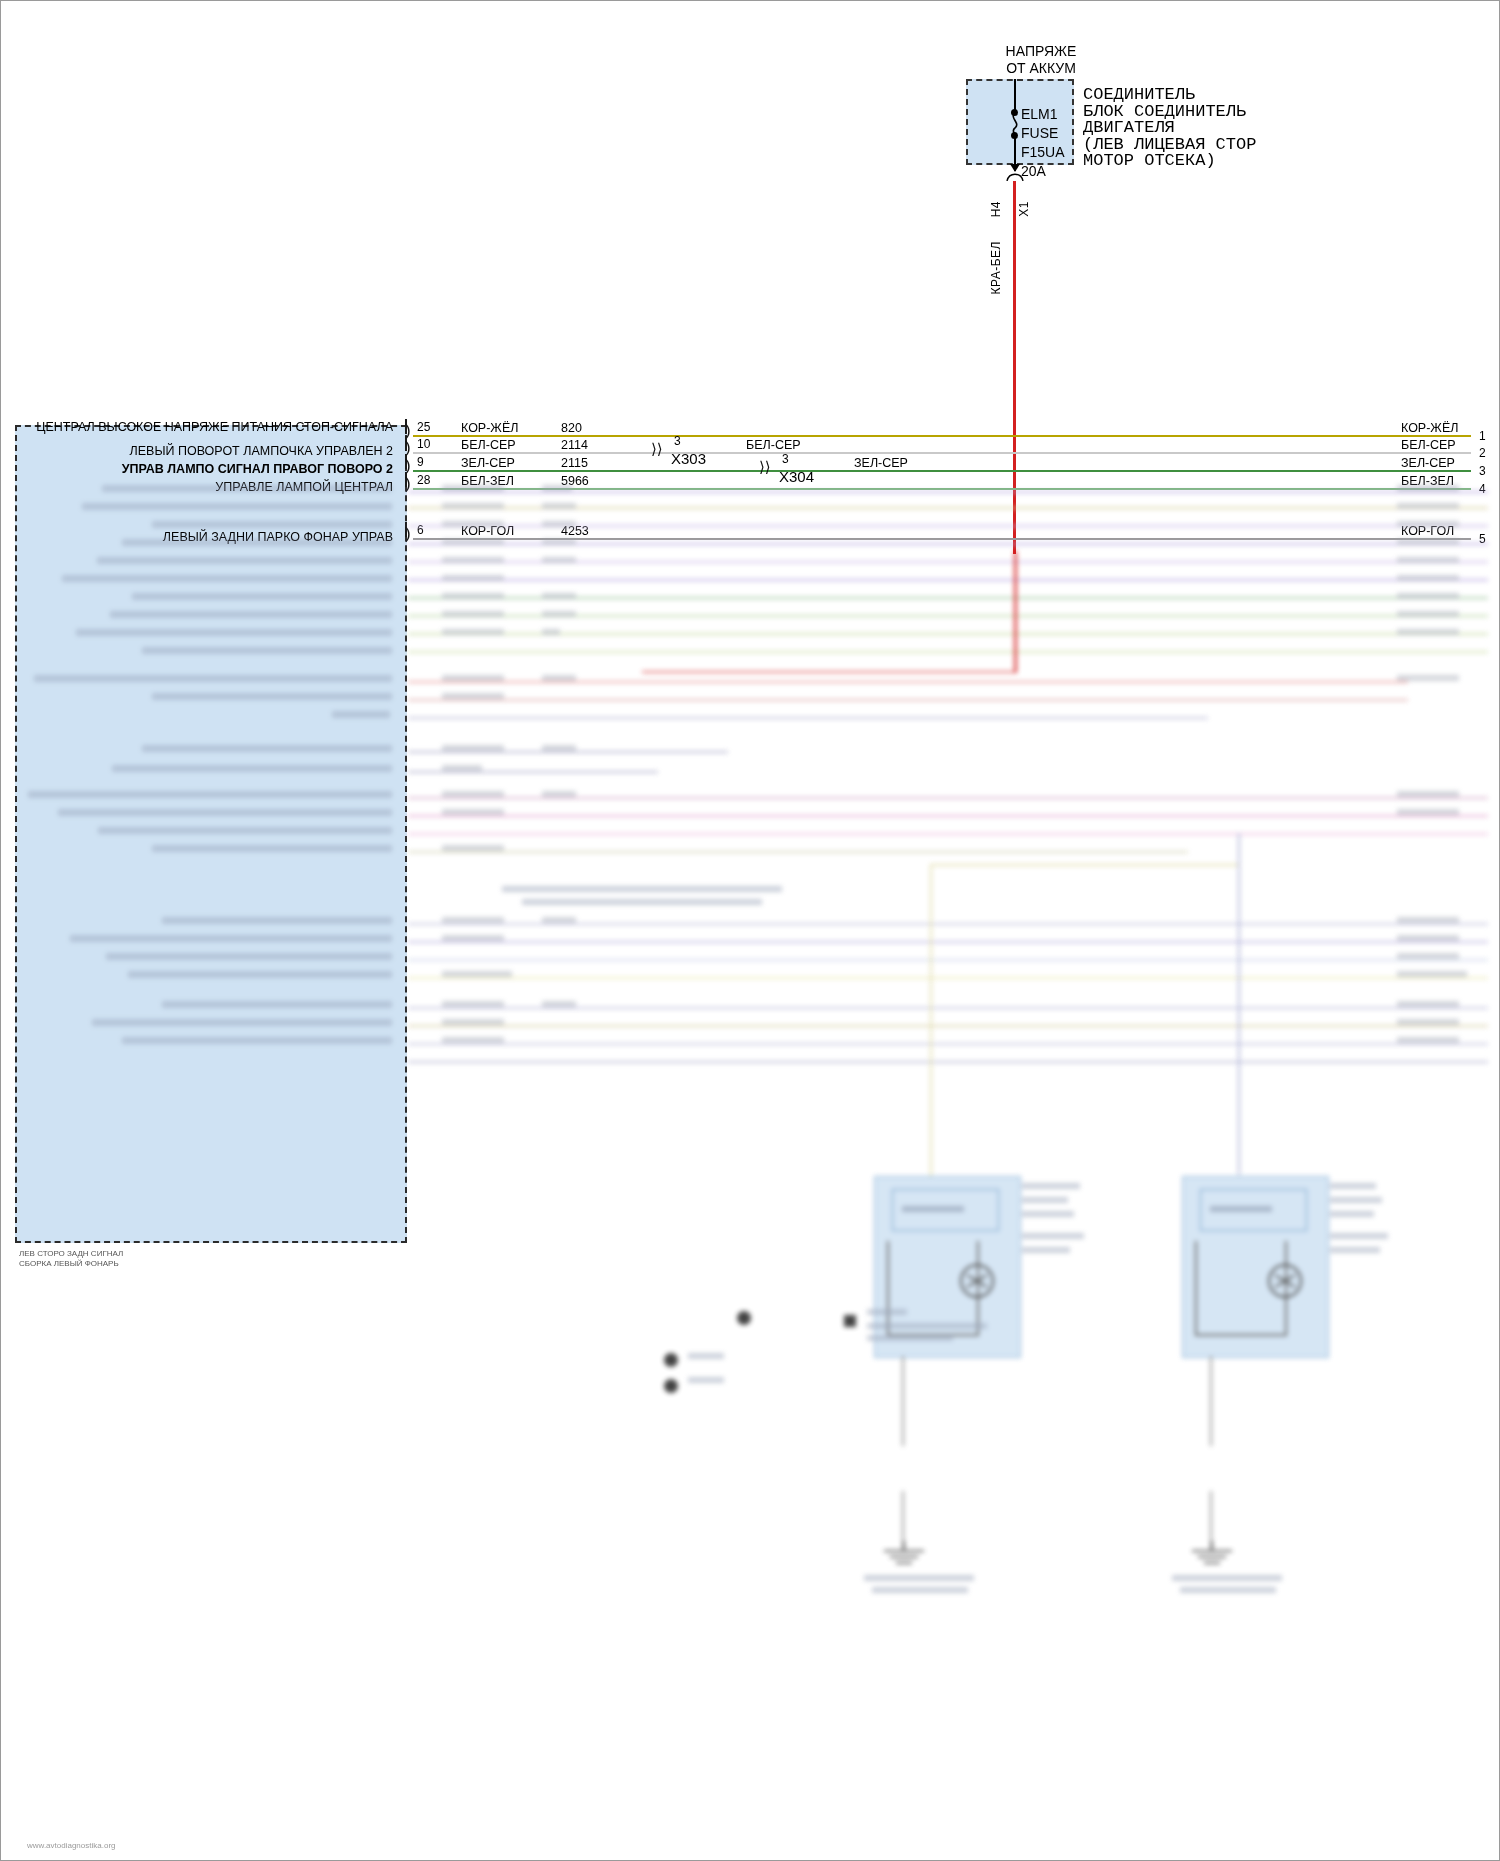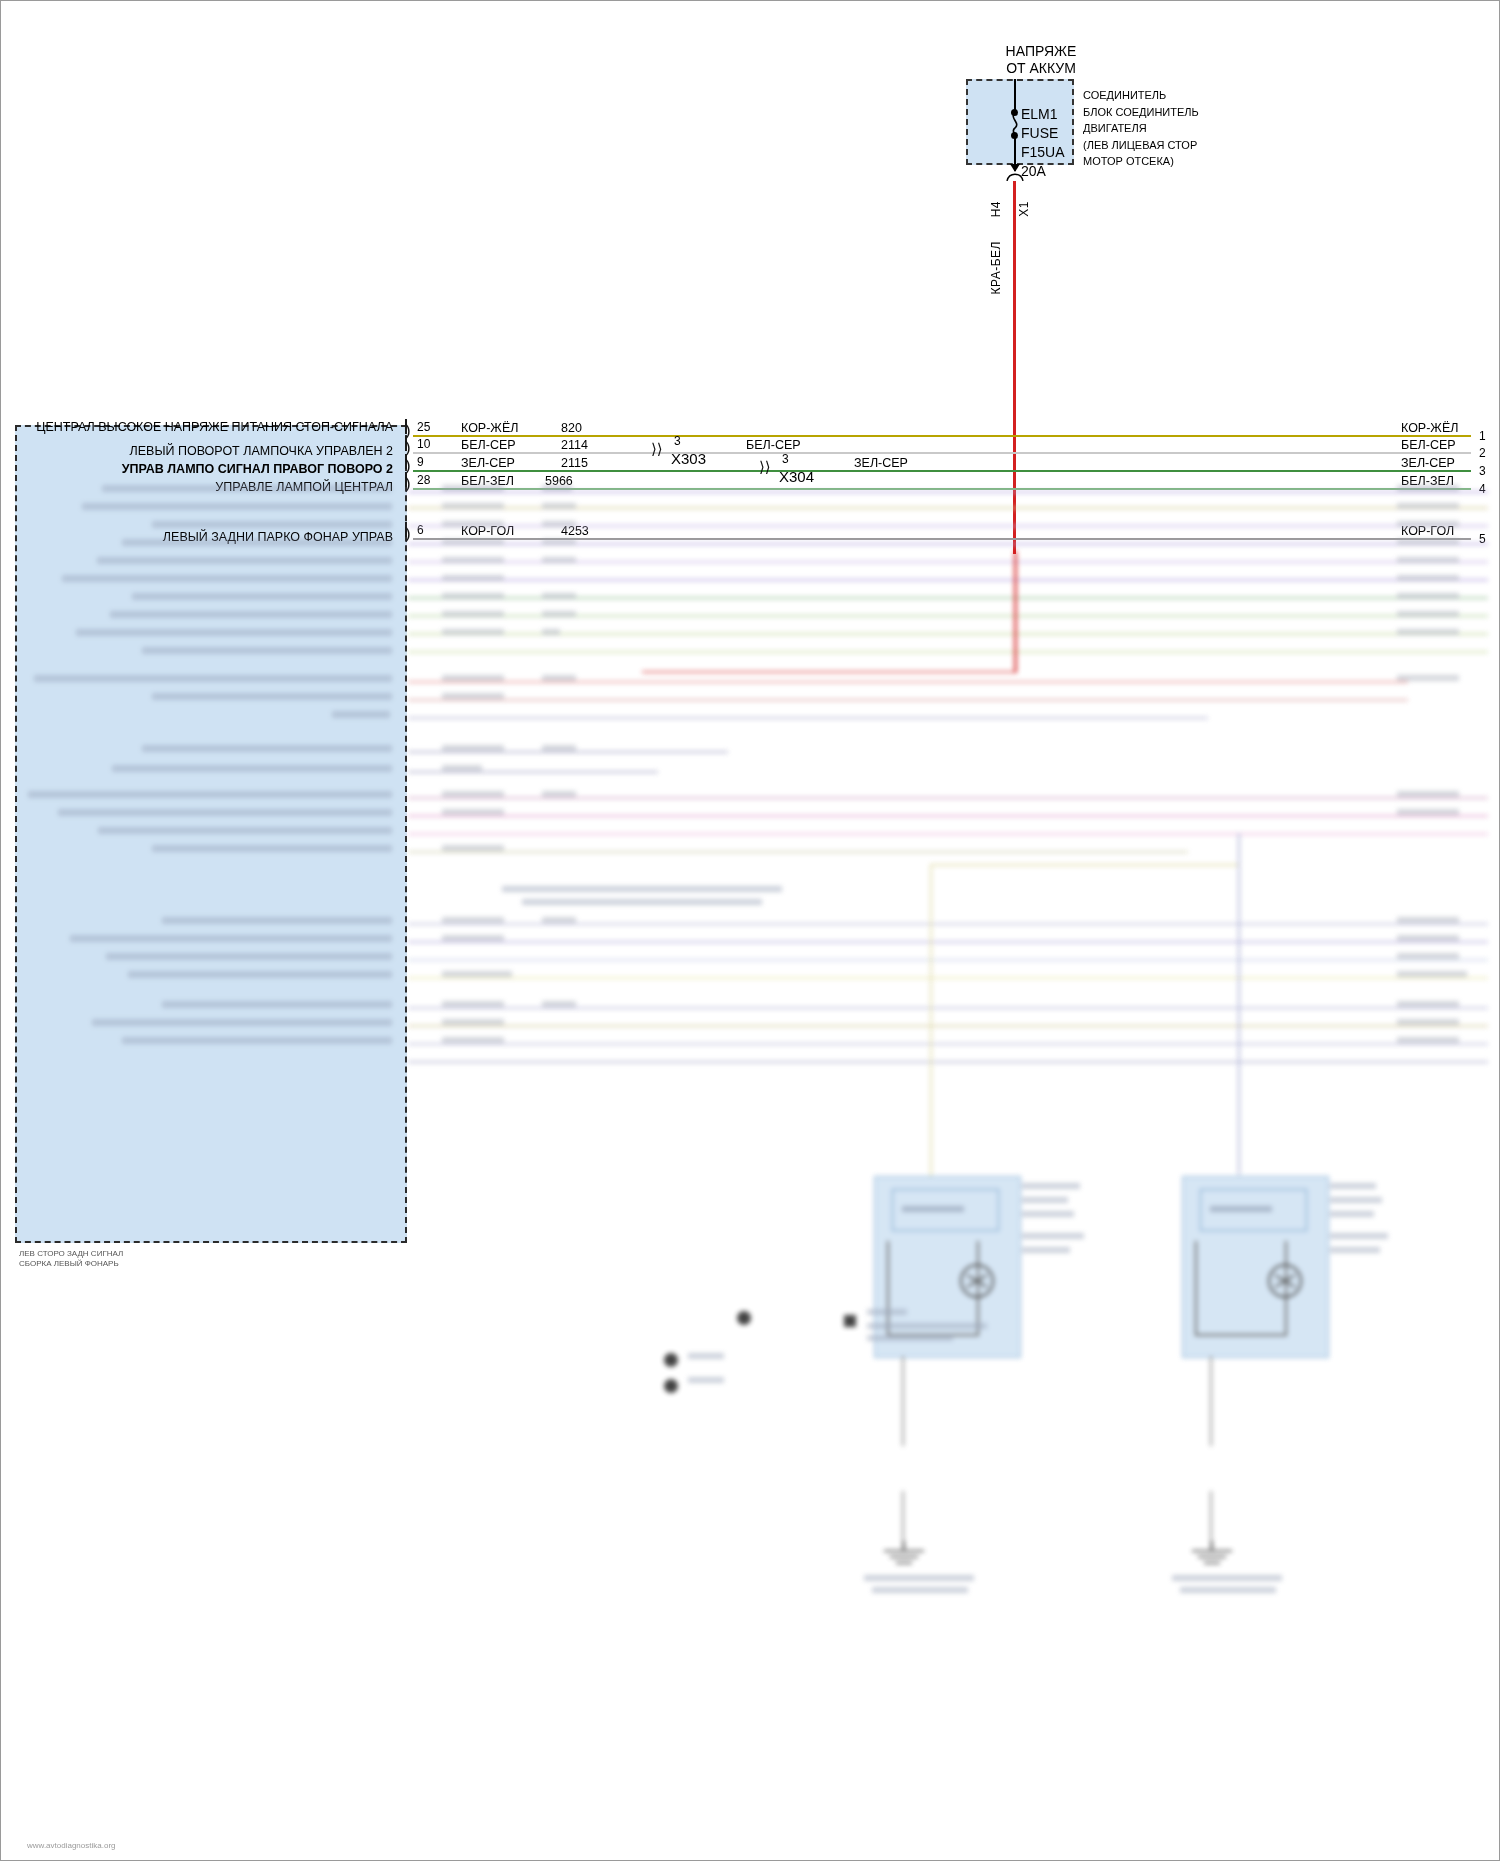--- a/index.html
+++ b/index.html
@@ -8,21 +8,21 @@
   #page{position:absolute;left:0;top:0;width:1500px;height:1861px;
         border:1px solid #9a9a9a;box-sizing:border-box;background:#fff;}
 
   .abs{position:absolute;}
   .txt{font-size:13px;line-height:15px;white-space:nowrap;}
 
   
   #fuse-title{left:975px;top:42px;width:130px;text-align:center;font-size:14px;line-height:17px;}
   #fuse-box{left:965px;top:78px;width:108px;height:86px;
             background:#cfe2f3;border:2px dashed #333;box-sizing:border-box;}
-  #fuse-caption{left:1082px;top:86px;font-size:11px;line-height:16.5px;}
+  #fuse-caption{left:1082px;top:86px;font-size:17px;line-height:16.5px;font-family:Liberation Mono, monospace;}
   .fuse-wire{position:absolute;background:#000;width:1.6px;}
   .dot{position:absolute;width:7px;height:7px;border-radius:50%;background:#000;}
   #fuse-labels{left:1020px;top:104px;font-size:14px;line-height:19px;}
   .vlabel{position:absolute;font-size:12px;writing-mode:vertical-rl;
           transform:rotate(180deg);letter-spacing:.5px;}
 
   
   #module{left:14px;top:424px;width:392px;height:818px;
           background:#cfe2f3;border:2px dashed #2b2b2b;box-sizing:border-box;}
   #module-solid{left:14px;top:545px;width:392px;height:697px;background:#cfe2f3;}
@@ -138,21 +138,21 @@
       <div class="splice" style="left: 758px; top: 457px;">⟩⟩</div>
       <div class="splice-n" style="left: 781px; top: 451px;">3</div>
       <div class="splice-name" style="left: 778px; top: 467px;">X304</div>
       <div class="wcolor" style="left: 853px; top: 455px;">ЗЕЛ-СЕР</div>
       <div class="rowlabel" style="left: 20px; top: 479px; width: 372px;">УПРАВЛЕ ЛАМПОЙ ЦЕНТРАЛ</div>
       <div class="pinbar" style="top: 471px; height: 15px;"></div>
       <div class="curve" style="left: 404px; top: 476px;">)</div>
       <div class="pinnum" style="left: 416px; top: 473px;">28</div>
       <div class="wire" style="left: 412px; top: 487px; width: 1058px; background: rgb(124, 184, 124);"></div>
       <div class="wcolor" style="left: 460px; top: 473px;">БЕЛ-ЗЕЛ</div>
-      <div class="wnum" style="left: 544px; top: 473px;">5966</div>
+      <div class="wnum" style="left: 560px; top: 473px;">5966</div>
       <div class="wcolor" style="left: 1400px; top: 473px;">БЕЛ-ЗЕЛ</div>
       <div class="rpin" style="left: 1478px; top: 481px;">4</div>
       <div class="rowlabel" style="left: 20px; top: 529px; width: 372px;">ЛЕВЫЙ ЗАДНИ ПАРКО ФОНАР УПРАВ</div>
       <div class="pinbar" style="top: 521px; height: 15px;"></div>
       <div class="curve" style="left: 404px; top: 526px;">)</div>
       <div class="pinnum" style="left: 416px; top: 523px;">6</div>
       <div class="wire" style="left: 412px; top: 537px; width: 1058px; background: rgb(154, 154, 154);"></div>
       <div class="wcolor" style="left: 460px; top: 523px;">КОР-ГОЛ</div>
       <div class="wnum" style="left: 560px; top: 523px;">4253</div>
       <div class="wcolor" style="left: 1400px; top: 523px;">КОР-ГОЛ</div>

